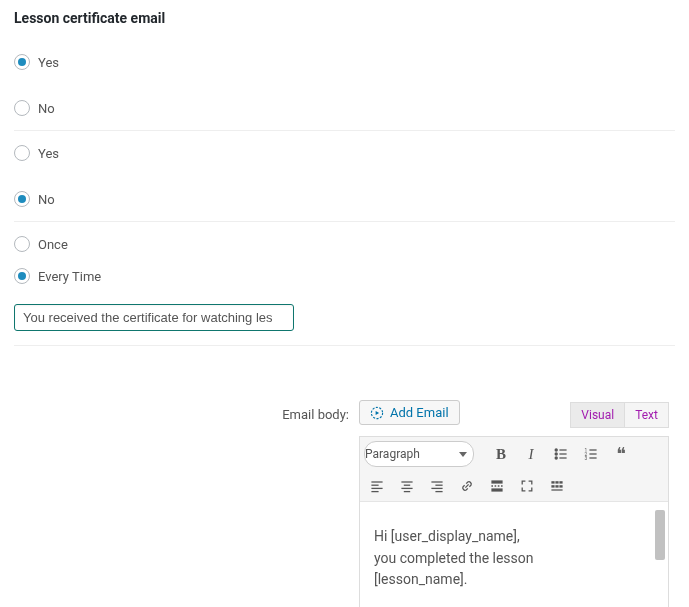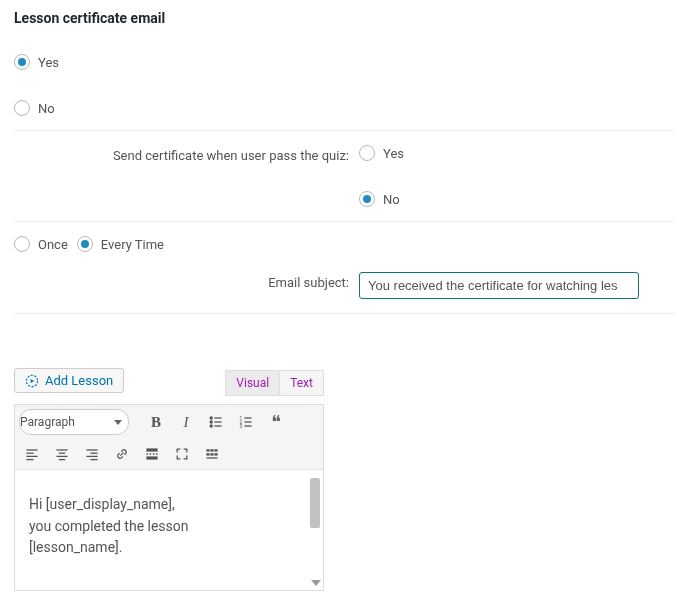--- a/index.html
+++ b/index.html
@@ -36,22 +36,22 @@
   .label.top-pad { padding-top: 2px; }
   .control {
     flex: 1;
   }
   .radios {
     display: flex;
     gap: 30px;
     flex-direction: column;
   }
   .radios.vert {
-    flex-direction: row;
-    gap: 9px;
+    flex-direction: column;
+    gap: 16px;
   }
   label.radio {
     display: inline-flex;
     align-items: center;
     gap: 8px;
     color: #555;
     cursor: pointer;
   }
   .rb {
     width: 16px; height: 16px;
@@ -200,21 +200,20 @@
       </label>
       <label class="radio">
         <span class="rb"></span>
         <span>No</span>
       </label>
     </div>
   </div>
 </div>
 
 <div class="row">
-  <div class="label top-pad">Send certificate when user pass the quiz:</div>
   <div class="control">
     <div class="radios">
       <label class="radio">
         <span class="rb"></span>
         <span>Yes</span>
       </label>
       <label class="radio">
         <span class="rb checked"></span>
         <span>No</span>
       </label>
@@ -231,38 +230,38 @@
       </label>
       <label class="radio">
         <span class="rb checked"></span>
         <span>Every Time</span>
       </label>
     </div>
   </div>
 </div>
 
 <div class="row">
-  <div class="label top-pad">Email subject:</div>
   <div class="control">
     <input type="text" value="You received the certificate for watching les" style="">
   </div>
 </div>
 
 <div class="spacer"></div>
 
 <div class="row noborder" style="align-items:flex-start;">
+  <div class="label" style="padding-top:6px;">Email body:</div>
   <div class="control">
     <div class="editor-wrap">
       <div class="clearfix">
         <span class="add-media">
           <svg width="14" height="14" viewBox="0 0 20 20">
             <circle cx="10" cy="10" r="8" fill="none" stroke="#0073aa" stroke-width="1.6" stroke-dasharray="3 2"></circle>
             <path d="M8 7 L8 13 L13 10 Z" fill="#0073aa"></path>
           </svg>
-          <span>Add Lesson</span>
+          <span>Add Email</span>
         </span>
         <span class="tabs">
           <span class="tab active">Visual</span>
           <span class="tab">Text</span>
         </span>
       </div>
 
       <div class="editor-box">
         <div class="toolbar">
           <span class="fmt-select">

